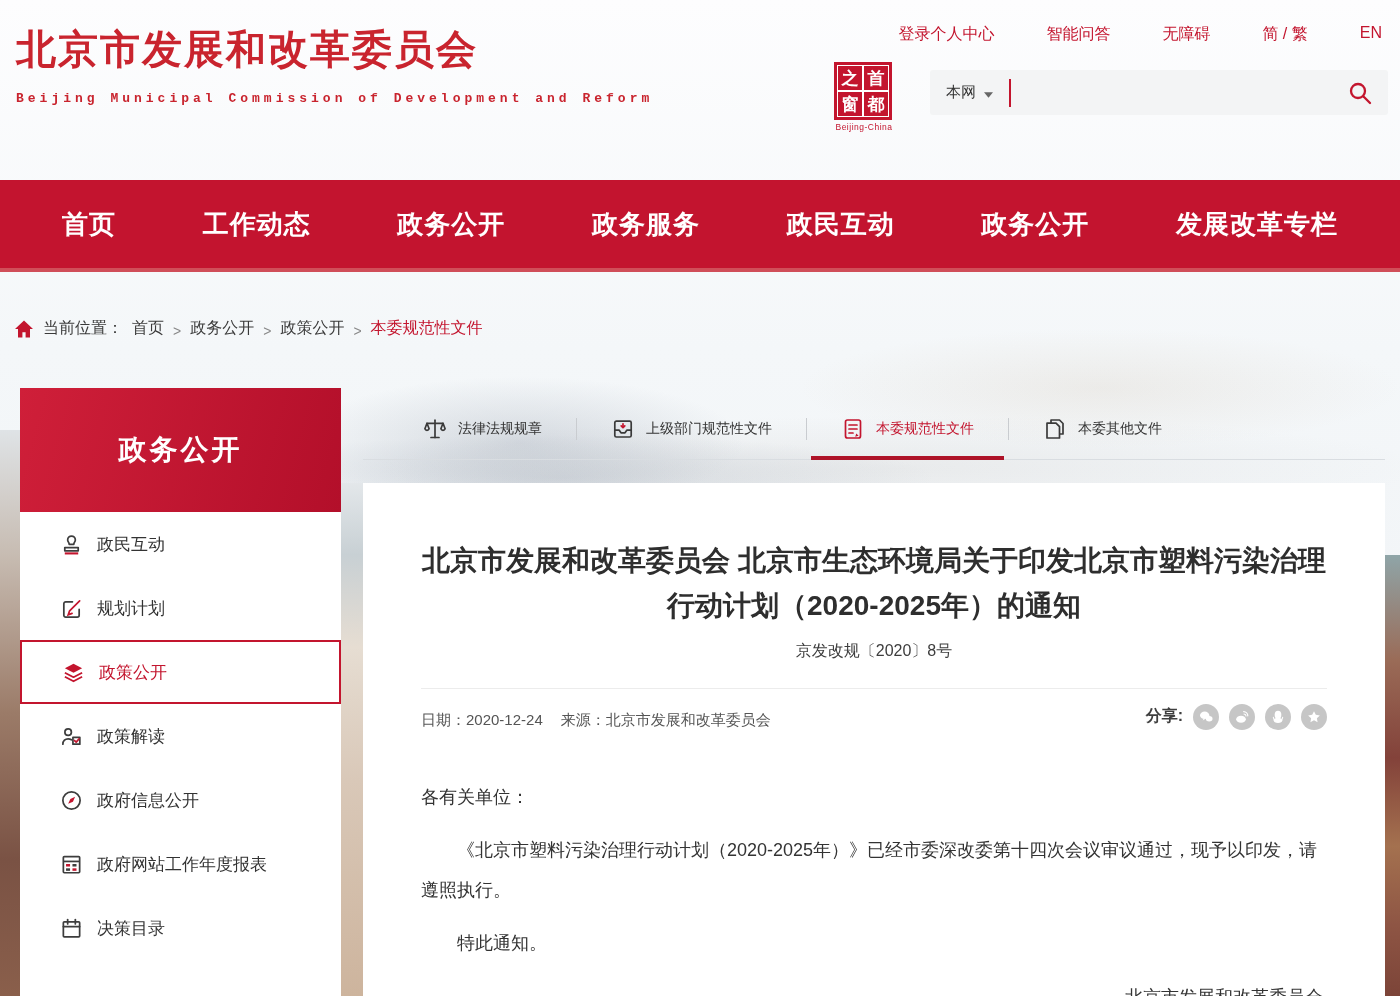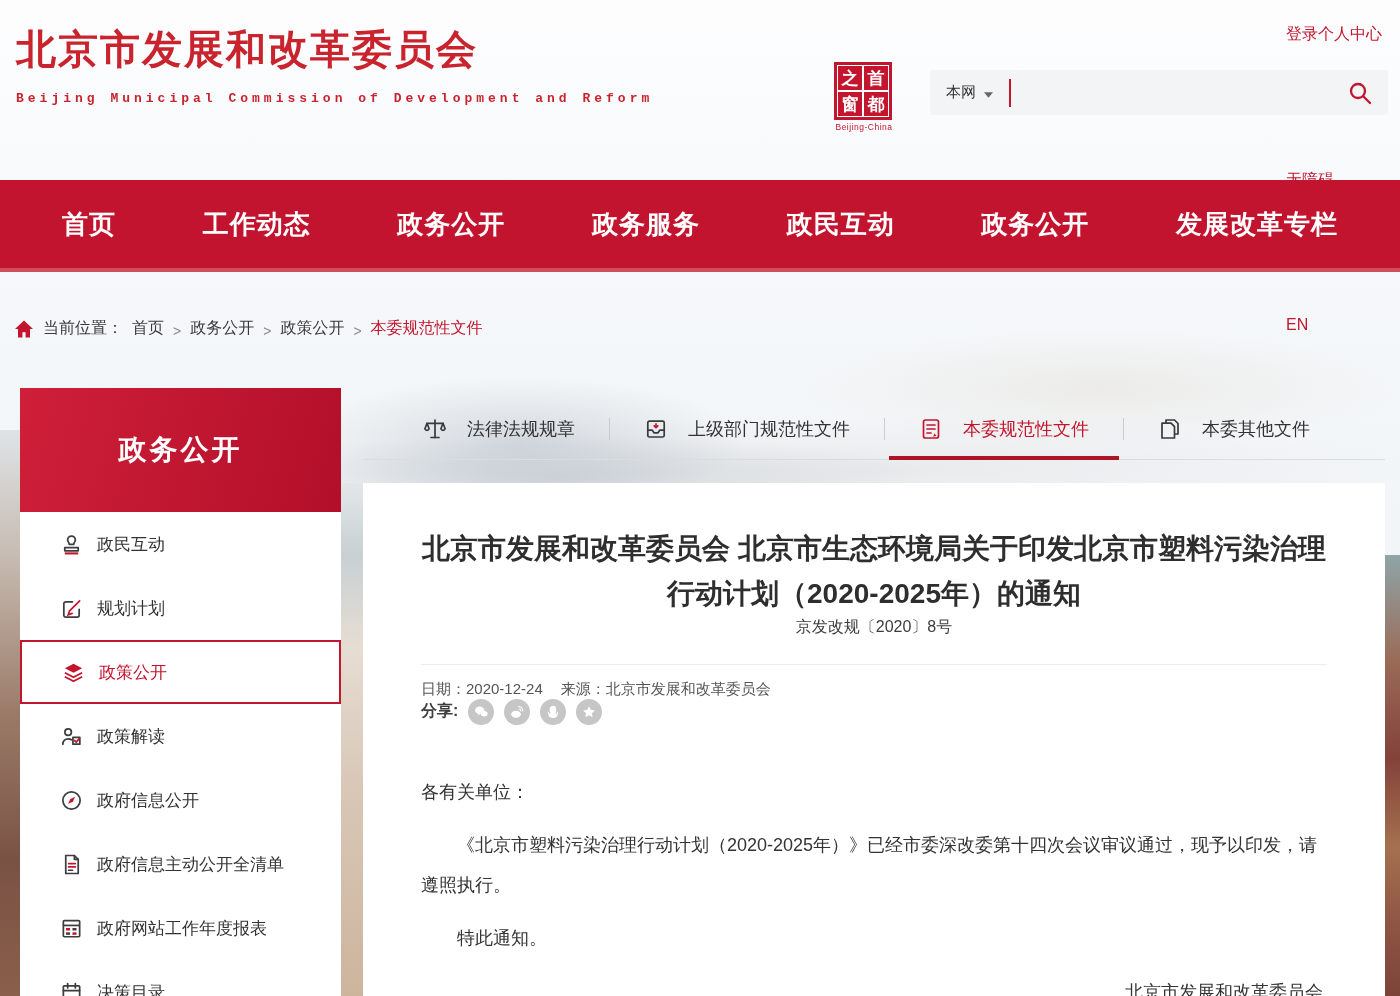--- a/index.html
+++ b/index.html
@@ -21,21 +21,21 @@
   .strip-gap { left:341px; top:483px; width:22px; bottom:0;
     background:linear-gradient(180deg,#e3e7ea 0%,#c8d0d4 14%,#e6ddd2 32%,#d9c8b8 58%,#cdb49d 100%); }
   .strip-right { right:0; top:555px; width:16px; bottom:0;
     background:linear-gradient(180deg,#8fa5a8 0%,#9a6b57 24%,#83423a 46%,#a4714f 66%,#8e5544 84%,#7c4438 100%); }
 
   
   .logo { position:absolute; left:16px; top:22px; }
   .logo-title { font-size:40px; font-weight:700; color:#c9242e; letter-spacing:2px; }
   .logo-sub { margin-top:14px; font-size:13px; color:#c9242e; letter-spacing:4px;
               font-family:"Liberation Mono","DejaVu Sans Mono",monospace; font-weight:700; }
-  .top-links { position:absolute; right:18px; top:24px; display:flex; gap:52px;flex-direction:column; }
+  .top-links { position:absolute; right:18px; top:24px; display:flex; gap:52px; }
   .top-links a { color:#c3152e; font-size:16px; text-decoration:none; }
 
   .seal { position:absolute; left:834px; top:62px; width:60px; text-align:center; }
   .seal-grid { width:58px; height:58px; border:3px solid #c3152e; background:#fff; padding:1px;
                display:grid; grid-template-columns:1fr 1fr; grid-template-rows:1fr 1fr; gap:2px; }
   .seal-grid span { background:#c3152e; color:#fff; font-size:17px; font-weight:700;
                     display:flex; align-items:center; justify-content:center; }
   .seal-caption { font-size:8.5px; color:#c3152e; font-weight:400; margin-top:2px; letter-spacing:0.5px; }
 
   .search { position:absolute; left:930px; top:70px; width:458px; height:45px;
@@ -70,39 +70,39 @@
   .side-item { height:64px; display:flex; align-items:center; gap:14px; padding-left:40px;
                font-size:17px; color:#333; cursor:pointer; }
   .side-item .ic { width:23px; height:23px; color:#3d3d3d; flex:0 0 auto; }
   .side-item .ic svg { width:23px; height:23px; }
   .side-item.active { border:2px solid #c3152e; color:#c3152e; }
   .side-item.active .ic { color:#c3152e; }
 
   
   .tabs { position:absolute; left:363px; top:398px; right:15px; height:62px;
           display:flex; align-items:center; padding-left:26px; border-bottom:1px solid #d9dde1; }
-  .tab { height:100%; display:flex; align-items:center; gap:20px; padding:0 34px;
-         font-size:18px; color:#333; position:relative; cursor:pointer; }
+  .tab { height:100%; display:flex; align-items:center; gap:11px; padding:0 34px;
+         font-size:14px; color:#333; position:relative; cursor:pointer; }
   .tab .ic { width:24px; height:24px; color:#3a3a3a; }
   .tab .ic svg { width:24px; height:24px; }
   .tab.active { color:#c3152e; }
   .tab.active .ic { color:#c3152e; }
   .tab.active::after { content:""; position:absolute; left:4px; right:4px; bottom:-1px;
                        height:4px; background:#ae1328; }
   .tab-sep { width:1px; height:22px; background:#c9ccd0; }
 
   
   .card { position:absolute; left:363px; top:483px; right:15px; bottom:0; background:#fff;
           padding:44px 58px 0; }
   .art-title { font-size:28px; font-weight:700; color:#2e2e2e; text-align:center;
-               line-height:1.6; max-width:930px; margin:0 auto; }
+               line-height:1.6; max-width:930px; margin:12px auto; }
   .doc-num { text-align:center; font-size:16px; color:#3d3d3d; }
   .meta-divider { border-top:1px solid #ececec; margin-top:26px; }
-  .meta { display:flex; justify-content:space-between; align-items:flex-start; padding:15px 0 14px;
-          font-size:15px; color:#555;flex-direction:column; }
+  .meta { display:flex; justify-content:space-between; align-items:flex-end; padding:15px 0 14px;
+          font-size:15px; color:#555; }
   .meta-left { display:flex; gap:18px; }
   .share { display:flex; align-items:center; gap:10px; }
   .share-label { font-size:16px; color:#3f3f3f; font-weight:700; }
   .share-btn { width:26px; height:26px; border-radius:50%; background:#c6c6c6; color:#fff;
                display:flex; align-items:center; justify-content:center; cursor:pointer; }
   .share-btn svg { width:16px; height:16px; }
 
   .art-body { margin-top:34px; font-size:18px; color:#333; line-height:2.2; }
   .art-body p { margin-bottom:14px; }
   .indent { text-indent:2em; }
@@ -235,32 +235,20 @@
     <div class="side-item">
       <span class="ic">
         <svg viewBox="0 0 24 24" fill="none" stroke="currentColor" stroke-width="1.8">
           <circle cx="12" cy="12" r="9"></circle>
           <path d="M15.8 8.2 l-2.3 5 -5 2.3 2.3-5 Z" fill="#c3152e" stroke="none"></path>
         </svg>
       </span>
       <span>政府信息公开</span>
     </div>
 
-    <div class="side-item">
-      <span class="ic">
-        <svg viewBox="0 0 24 24" fill="none" stroke="currentColor" stroke-width="1.8" stroke-linecap="round" stroke-linejoin="round">
-          <path d="M6 2.6 h9 l4 4 V21.4 H6 Z"></path>
-          <path d="M15 2.6 V6.6 h4"></path>
-          <line x1="9" y1="11" x2="16" y2="11" stroke="#c3152e"></line>
-          <line x1="9" y1="14.5" x2="16" y2="14.5" stroke="#c3152e"></line>
-          <line x1="9" y1="18" x2="13" y2="18"></line>
-        </svg>
-      </span>
-      <span>政府信息主动公开全清单</span>
-    </div>
 
     <div class="side-item">
       <span class="ic">
         <svg viewBox="0 0 24 24" fill="none" stroke="currentColor" stroke-width="1.8">
           <rect x="3.5" y="3.8" width="17" height="16.8" rx="1"></rect>
           <line x1="3.5" y1="8.8" x2="20.5" y2="8.8"></line>
           <rect x="6.3" y="11.5" width="4.2" height="2.6" fill="#c3152e" stroke="none"></rect>
           <rect x="13" y="11.5" width="4.2" height="2.6" fill="currentColor" stroke="none"></rect>
           <rect x="6.3" y="16" width="4.2" height="2.6" fill="currentColor" stroke="none"></rect>
           <rect x="13" y="16" width="4.2" height="2.6" fill="#c3152e" stroke="none"></rect>

